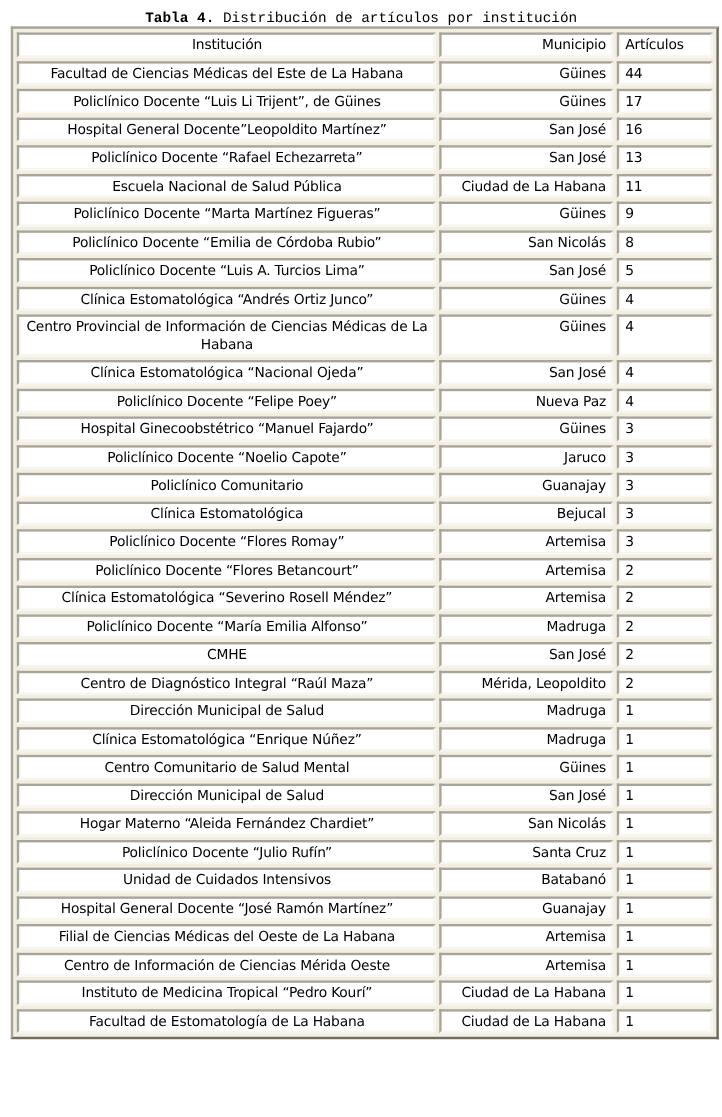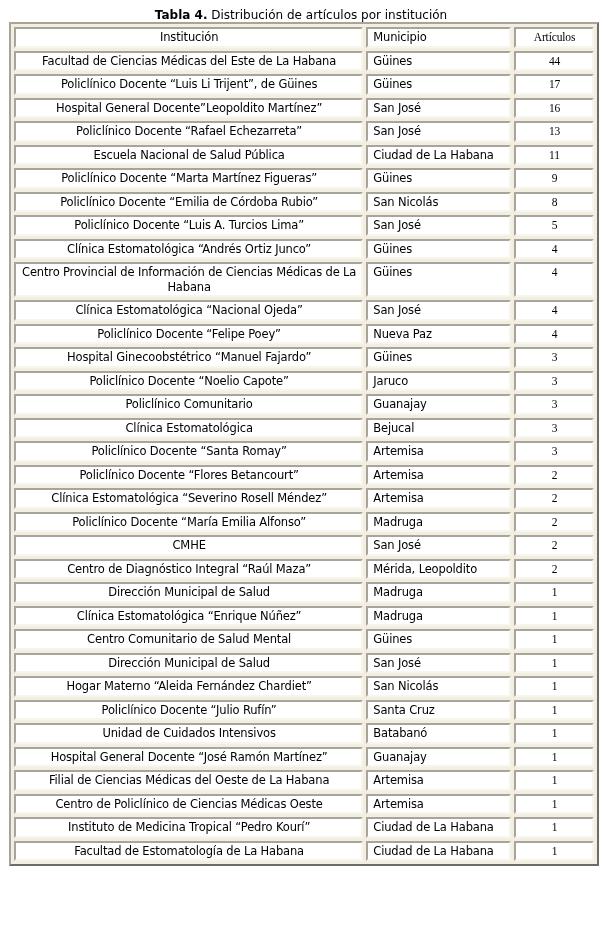--- a/index.html
+++ b/index.html
@@ -16,20 +16,21 @@
       color: #000000;
     }
     .caption {
       text-align: center;
       font-size: 12px;
       height: 22px;
       line-height: 22px;
       padding-top: 4px;
       box-sizing: border-box;
       color: #000;
+      font-family: Liberation Mono, monospace;
     }
     .caption b { font-weight: bold; }
     table.data {
       border-collapse: separate;
       border-spacing: 3px;
       background: #f2efe2;
       border: 2px solid #a8a49a;
       border-right-color: #6f6c65;
       border-bottom-color: #6f6c65;
       margin-left: 9px;
@@ -40,22 +41,22 @@
       border: 2px solid #a8a49a;
       border-right-color: #f7f5ec;
       border-bottom-color: #f7f5ec;
       background: #ffffff;
       padding: 1px 4px 1px 5px;
       vertical-align: top;
       line-height: 14.5px;
       letter-spacing: -0.15px;
     }
     td.col-inst { width: 332px; text-align: center; }
-    td.col-mun { width: 130px; text-align: left; }
-    td.col-art { width: 66px; text-align: center; font-family: Liberation Serif, serif; }
+    td.col-mun { width: 130px; text-align: right; }
+    td.col-art { width: 66px; text-align: left; }
   </style>
 </head>
 <body>
 
 <div class="caption">
   <b>Tabla 4.</b><span> Distribución de artículos por institución</span>
 </div>
 
 <table class="data first">
   <tbody id="tbody-first">
@@ -138,21 +139,21 @@
         <td class="col-inst">Policlínico  Comunitario</td>
         <td class="col-mun">Guanajay</td>
         <td class="col-art">3</td>
       </tr>
       <tr>
         <td class="col-inst">Clínica Estomatológica</td>
         <td class="col-mun">Bejucal</td>
         <td class="col-art">3</td>
       </tr>
       <tr>
-        <td class="col-inst">Policlínico  Docente “Santa Romay”</td>
+        <td class="col-inst">Policlínico  Docente “Flores Romay”</td>
         <td class="col-mun">Artemisa</td>
         <td class="col-art">3</td>
       </tr>
       <tr>
         <td class="col-inst">Policlínico Docente “Flores Betancourt”</td>
         <td class="col-mun">Artemisa</td>
         <td class="col-art">2</td>
       </tr>
       <tr>
         <td class="col-inst">Clínica Estomatológica “Severino Rosell Méndez”</td>
@@ -213,21 +214,21 @@
         <td class="col-inst">Hospital General Docente “José Ramón Martínez”</td>
         <td class="col-mun">Guanajay</td>
         <td class="col-art">1</td>
       </tr>
       <tr>
         <td class="col-inst">Filial de Ciencias Médicas del Oeste de La Habana</td>
         <td class="col-mun">Artemisa</td>
         <td class="col-art">1</td>
       </tr>
       <tr>
-        <td class="col-inst">Centro de Policlínico de Ciencias Médicas Oeste</td>
+        <td class="col-inst">Centro de Información de Ciencias Mérida Oeste</td>
         <td class="col-mun">Artemisa</td>
         <td class="col-art">1</td>
       </tr>
       <tr>
         <td class="col-inst">Instituto de Medicina Tropical “Pedro Kourí”</td>
         <td class="col-mun">Ciudad de La Habana</td>
         <td class="col-art">1</td>
       </tr>
       <tr>
         <td class="col-inst">Facultad de Estomatología de La Habana</td>

